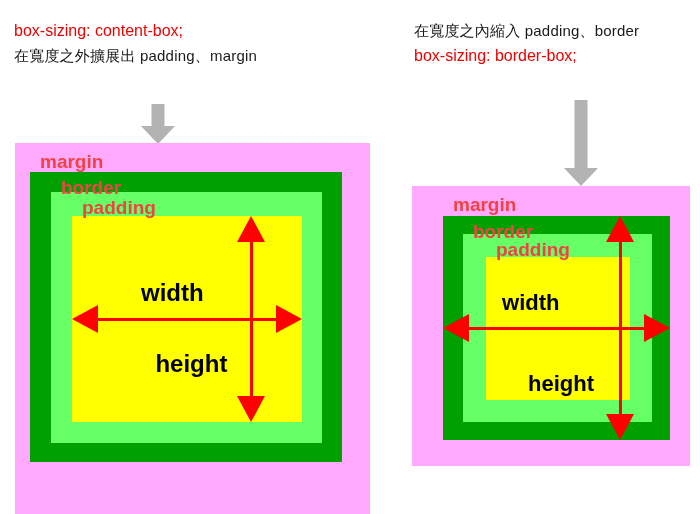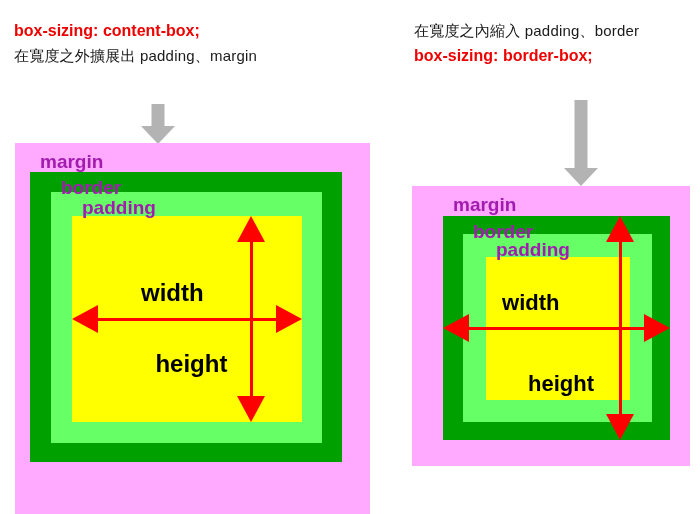--- a/index.html
+++ b/index.html
@@ -21,21 +21,21 @@
     white-space: nowrap;
     color: #000000;
   }
   .caption .line {
     font-size: 15px;
     line-height: 25px;
     color: #1a1a1a;
     letter-spacing: 0.2px;
   }
   .caption .line.code {
-    font-weight: bold;
+    font-weight: normal;
     color: #ee0000;
     font-size: 16px;
     letter-spacing: 0px;
   }
   #caption-left  { left: 14px; top: 18px; }
   #caption-right { left: 414px; top: 18px; }
 
   
   .gray-arrow {
     position: absolute;
@@ -71,21 +71,21 @@
   .box-padding,
   .box-content {
     position: absolute;
   }
 
   
   .band-label {
     position: absolute;
     font-weight: bold;
     font-size: 19px;
-    color: #a21caf;
+    color: #ef4444;
     white-space: nowrap;
     line-height: 19px;
   }
 
   
   .measure { position: absolute; }
   .measure .line-h {
     position: absolute;
     height: 3px;
     background: #ff0000;

